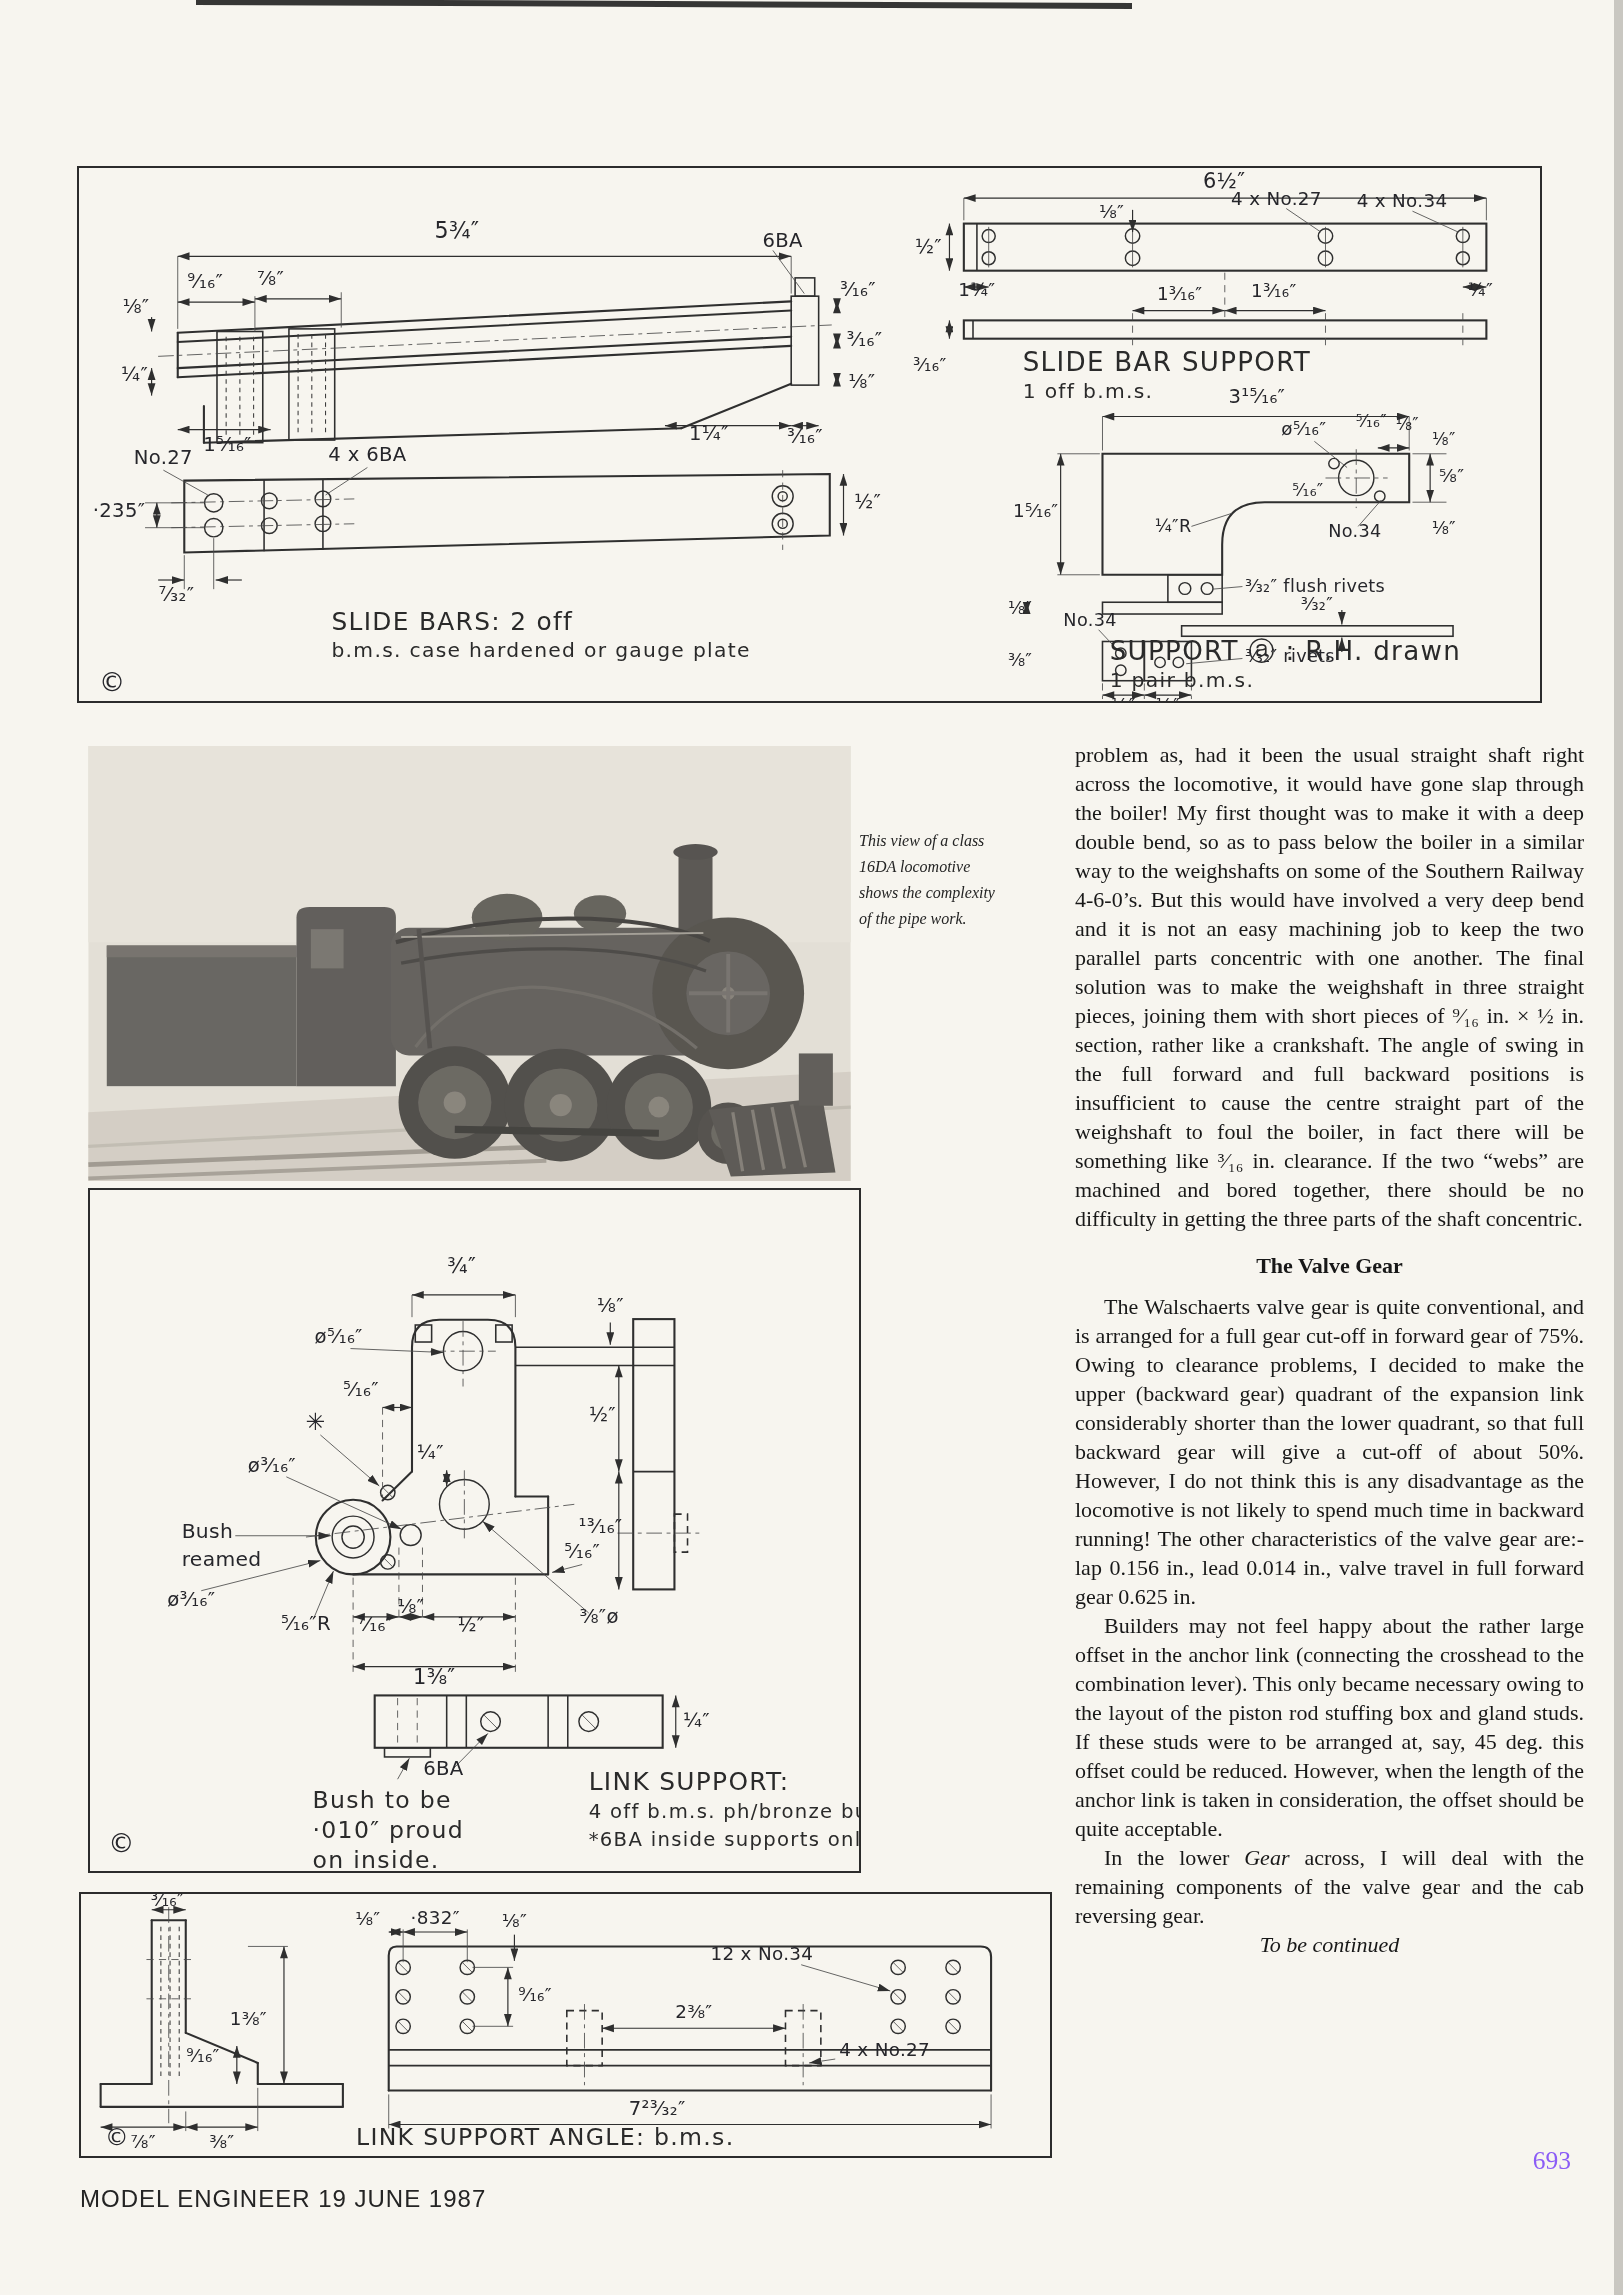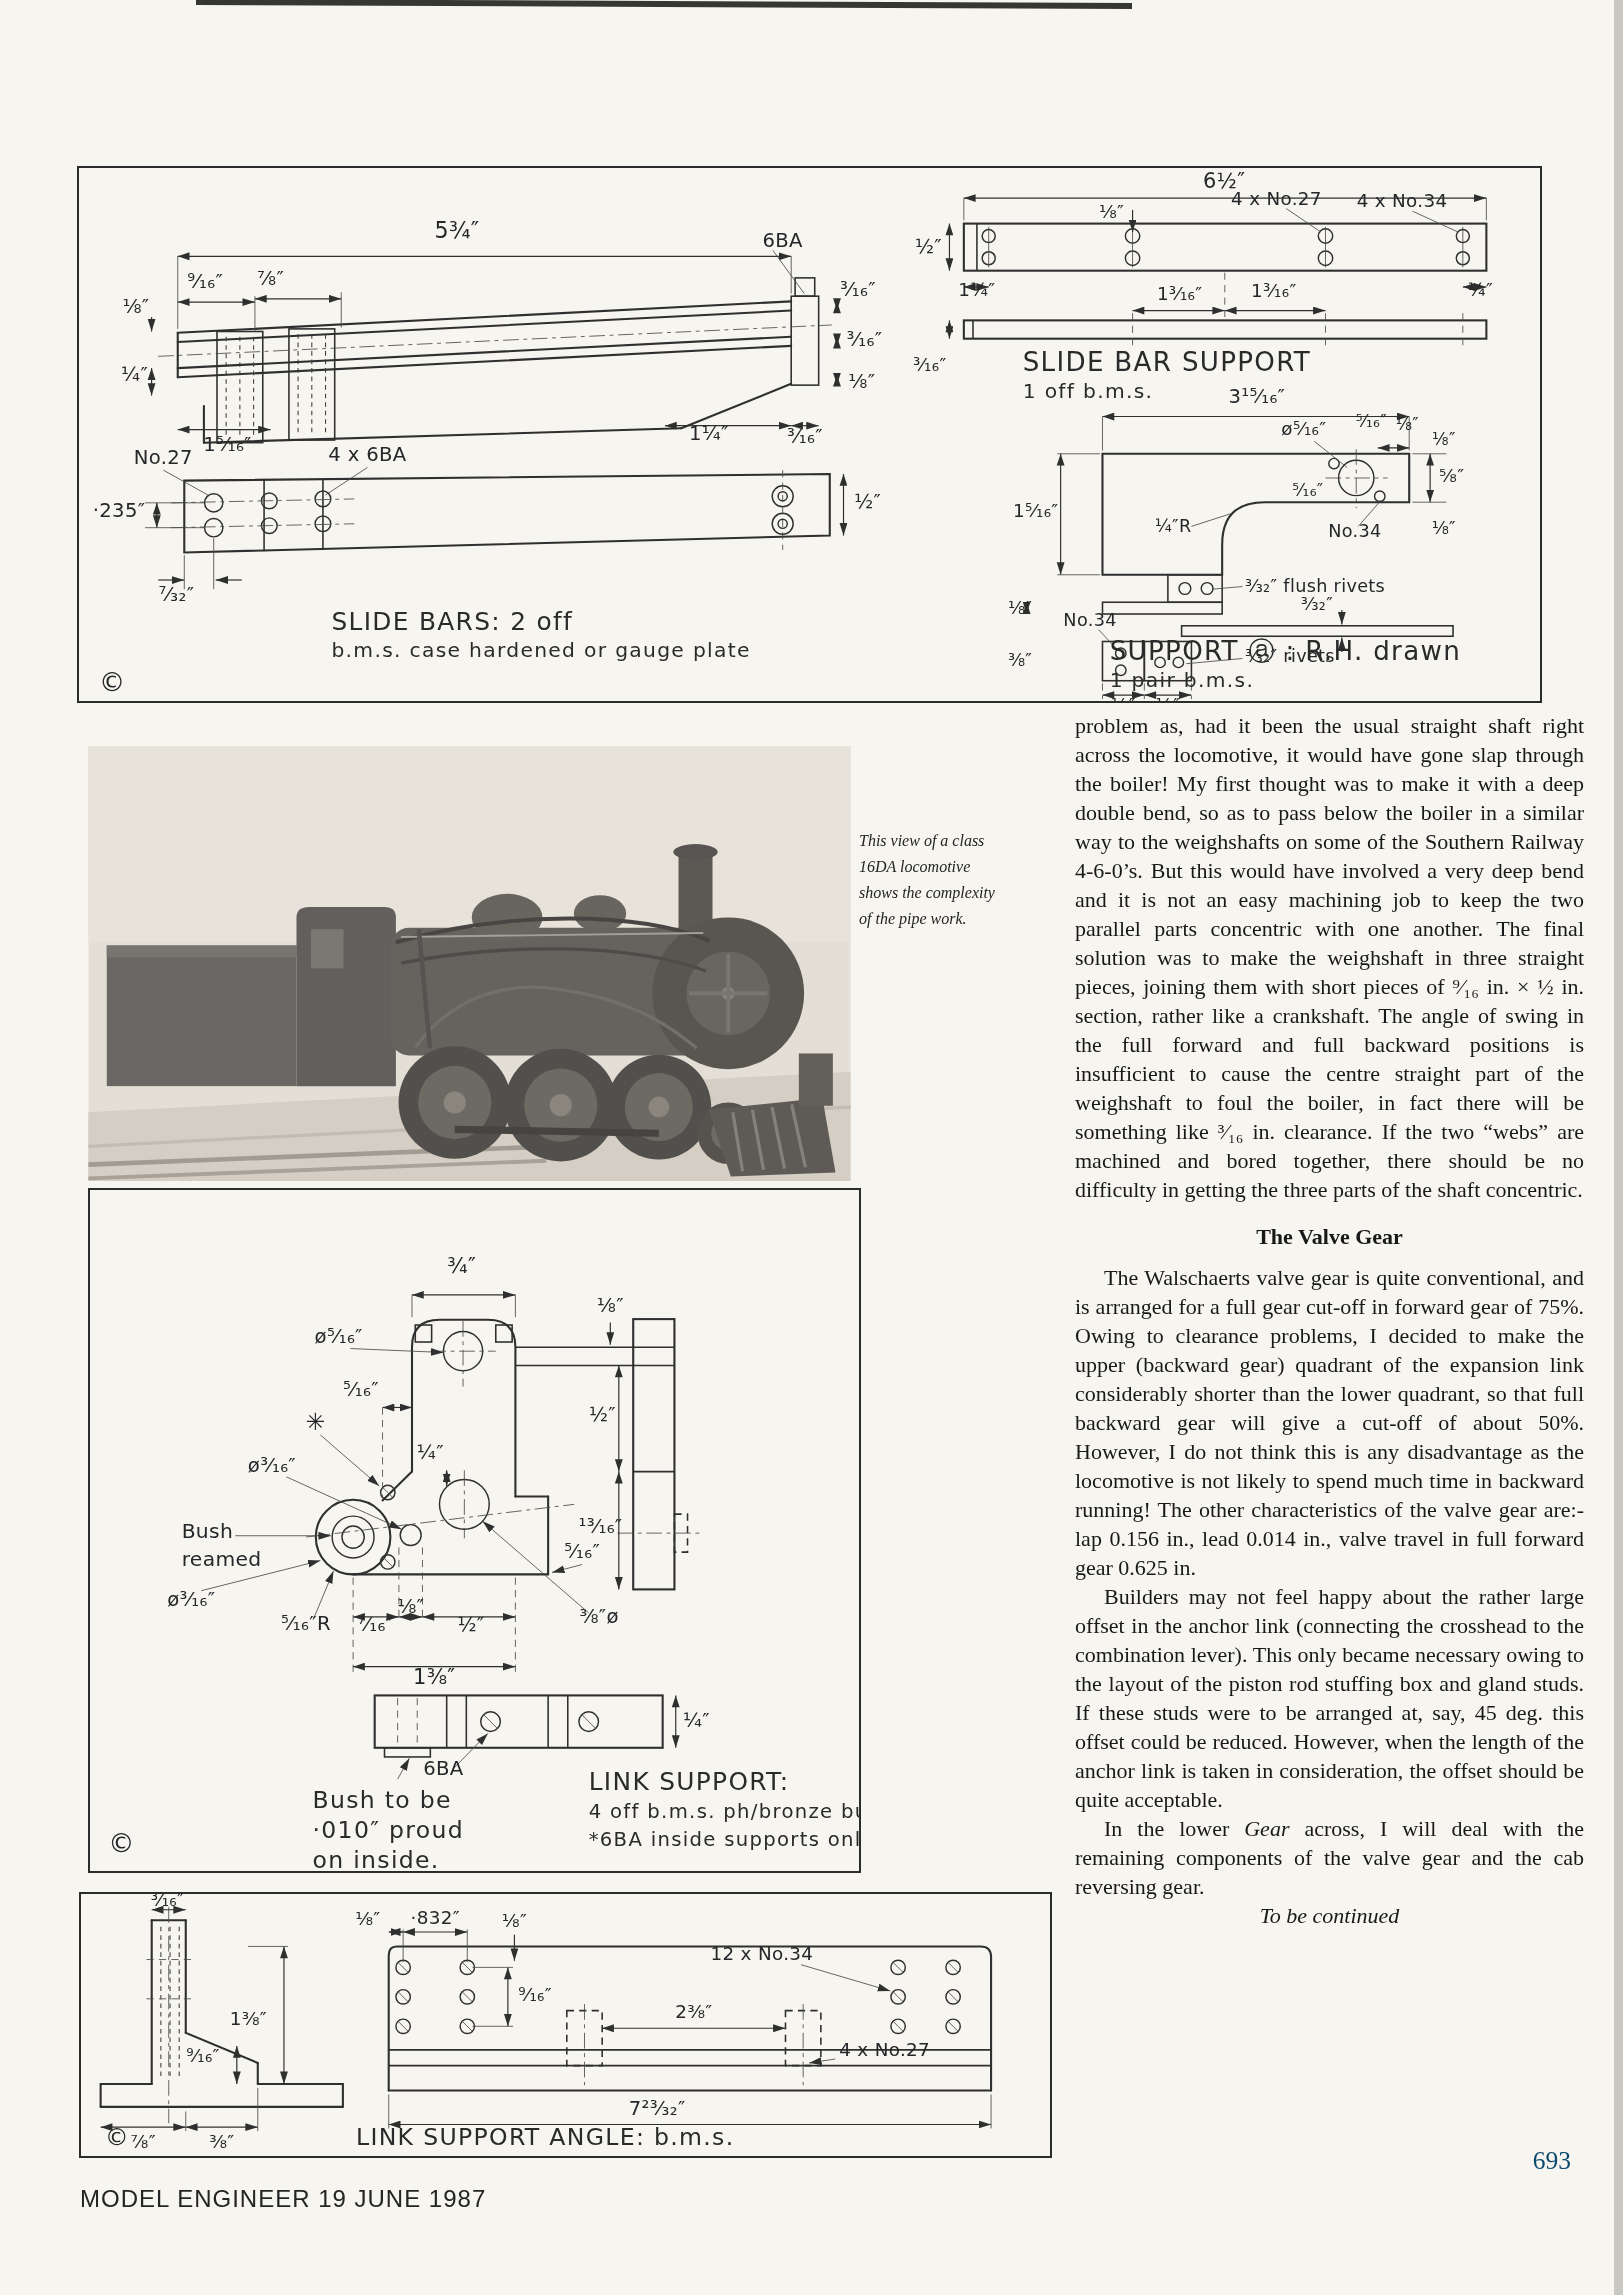--- a/index.html
+++ b/index.html
@@ -17,30 +17,30 @@
   .dash{stroke-dasharray:11 8;}
   .cdash{stroke-dasharray:24 7 6 7;}
   .hatch{stroke:#3a3a3a;stroke-width:1.6;stroke-dasharray:7 6;fill:none;}
   .h{stroke:#2f2f2f;stroke-width:2.2;fill:none;}
   .lbls text{fill:#26262b;font-family:"DejaVu Sans",sans-serif;letter-spacing:.5px;}
   .dtitle{fill:#2a2a2a;font-family:"DejaVu Sans",sans-serif;letter-spacing:2px;}
   .photo{position:absolute;left:88px;top:746px;width:763px;height:435px;
          filter:contrast(.92) brightness(1.04) sepia(.06);}
   .caption{position:absolute;left:859px;top:828px;width:203px;font-style:italic;
            font-size:16px;line-height:26px;color:#242424;}
-  .article{position:absolute;left:1075px;top:711px;width:509px;font-size:22px;
+  .article{position:absolute;left:1075px;top:740px;width:509px;font-size:22px;
            line-height:29px;text-align:justify;color:#181818;}
   .article p{margin:0;}
   .article p.ind{text-indent:29px;}
   .article h3{font-size:22px;text-align:center;font-weight:bold;margin:18.3px 0 11.8px 0;}
   .tbc{text-align:center;font-style:italic;margin-top:6.5px;}
   .footer{position:absolute;left:80px;top:2185px;font-family:Liberation Sans, sans-serif;
           font-size:24px;letter-spacing:1px;color:#242424;}
   .pagenum{position:absolute;left:1440px;top:2146px;width:131px;text-align:right;
-           font-size:25.5px;color:#0c4a6e;}
+           font-size:25.5px;color:#8b5cf6;}
 </style>
 </head>
 <body>
 
 <div class="page">
   <div class="scan-sliver"></div>
   <div class="scan-edge"></div>
 
   <div class="dbox" style="left:77px;top:166px;width:1461px;height:533px;">
     <svg width="1461" height="533" viewBox="0 0 2232 815" xmlns="http://www.w3.org/2000/svg">

